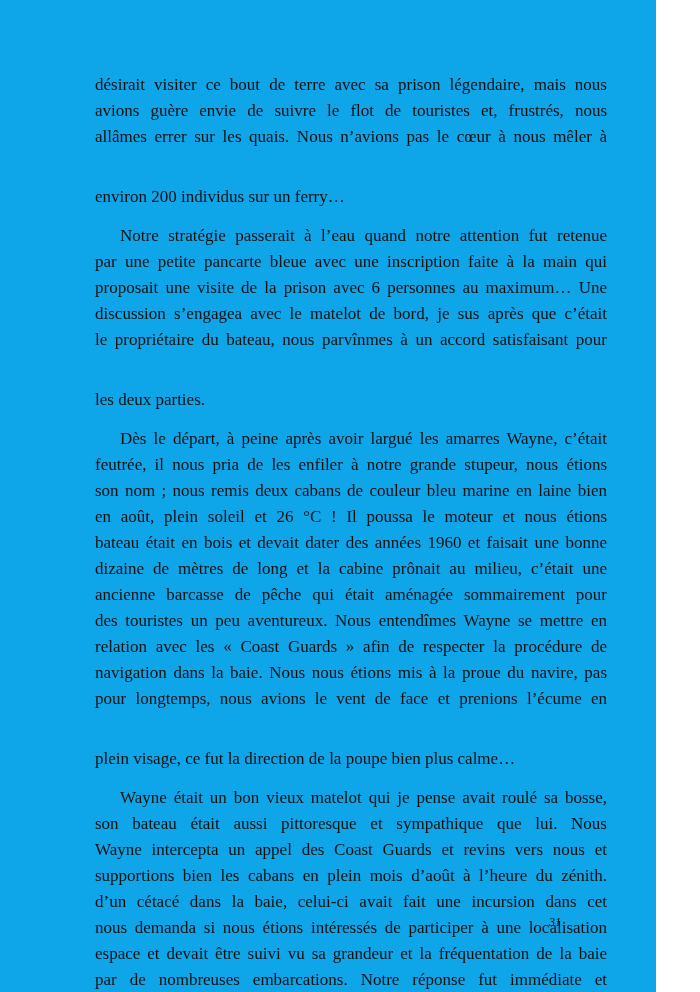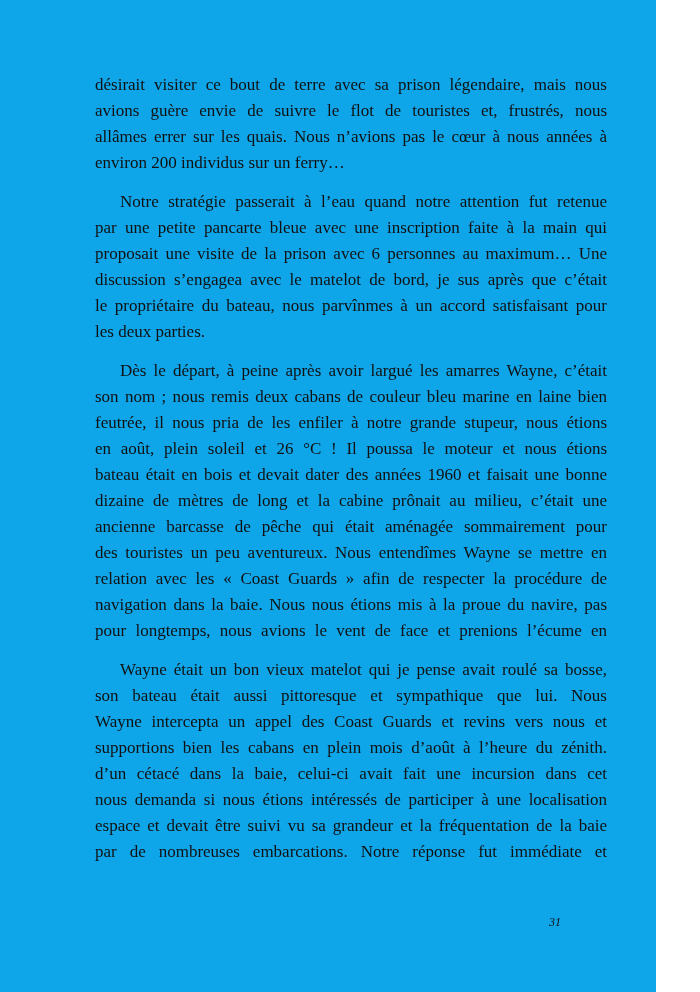--- a/index.html
+++ b/index.html
@@ -34,20 +34,21 @@
     line-height: 26px;
     height: 26px;
     text-align: justify;
     text-align-last: justify;
     hyphens: none;
     overflow: hidden;
     white-space: normal;
   }
   .line.last {
     text-align-last: left;
+    margin-top: 34px;
   }
   .para.indent .line:first-child {
     text-indent: 25px;
     font-family: Liberation Serif, serif;
   }
   .page-number {
     position: absolute;
     top: 912px;
     right: 95px;
     font-size: 12px;
@@ -57,43 +58,44 @@
   }
 </style>
 </head>
 <body>
 
 <div class="page">
   <div class="text-block">
     <div class="para">
         <div class="line">désirait visiter ce bout de terre avec sa prison légendaire, mais nous</div>
         <div class="line">avions guère envie de suivre le flot de touristes et, frustrés, nous</div>
-        <div class="line">allâmes errer sur les quais. Nous n’avions pas le cœur à nous années à</div>
+        <div class="line">allâmes errer sur les quais. Nous n’avions pas le cœur à nous mêler à</div>
         <div class="line last">environ 200 individus sur un ferry…</div>
       </div>
     <div class="para indent">
         <div class="line">Notre stratégie passerait à l’eau quand notre attention fut retenue</div>
         <div class="line">par une petite pancarte bleue avec une inscription faite à la main qui</div>
         <div class="line">proposait une visite de la prison avec 6 personnes au maximum… Une</div>
         <div class="line">discussion s’engagea avec le matelot de bord, je sus après que c’était</div>
         <div class="line">le propriétaire du bateau, nous parvînmes à un accord satisfaisant pour</div>
         <div class="line last">les deux parties.</div>
       </div>
     <div class="para indent">
         <div class="line">Dès le départ, à peine après avoir largué les amarres Wayne, c’était</div>
+        <div class="line">feutrée, il nous pria de les enfiler à notre grande stupeur, nous étions</div>
         <div class="line">son nom ; nous remis deux cabans de couleur bleu marine en laine bien</div>
-        <div class="line">feutrée, il nous pria de les enfiler à notre grande stupeur, nous étions</div>
         <div class="line">en août, plein soleil et 26 °C ! Il poussa le moteur et nous étions</div>
         <div class="line">bateau était en bois et devait dater des années 1960 et faisait une bonne</div>
         <div class="line">dizaine de mètres de long et la cabine prônait au milieu, c’était une</div>
         <div class="line">ancienne barcasse de pêche qui était aménagée sommairement pour</div>
         <div class="line">des touristes un peu aventureux. Nous entendîmes Wayne se mettre en</div>
         <div class="line">relation avec les « Coast Guards » afin de respecter la procédure de</div>
         <div class="line">navigation dans la baie. Nous nous étions mis à la proue du navire, pas</div>
         <div class="line">pour longtemps, nous avions le vent de face et prenions l’écume en</div>
+        <div class="line last">plein visage, ce fut la direction de la poupe bien plus calme…</div>
       </div>
     <div class="para indent">
         <div class="line">Wayne était un bon vieux matelot qui je pense avait roulé sa bosse,</div>
         <div class="line">son bateau était aussi pittoresque et sympathique que lui. Nous</div>
         <div class="line">Wayne intercepta un appel des Coast Guards et revins vers nous et</div>
         <div class="line">supportions bien les cabans en plein mois d’août à l’heure du zénith.</div>
         <div class="line">d’un cétacé dans la baie, celui-ci avait fait une incursion dans cet</div>
         <div class="line">nous demanda si nous étions intéressés de participer à une localisation</div>
         <div class="line">espace et devait être suivi vu sa grandeur et la fréquentation de la baie</div>
         <div class="line">par de nombreuses embarcations. Notre réponse fut immédiate et</div>

